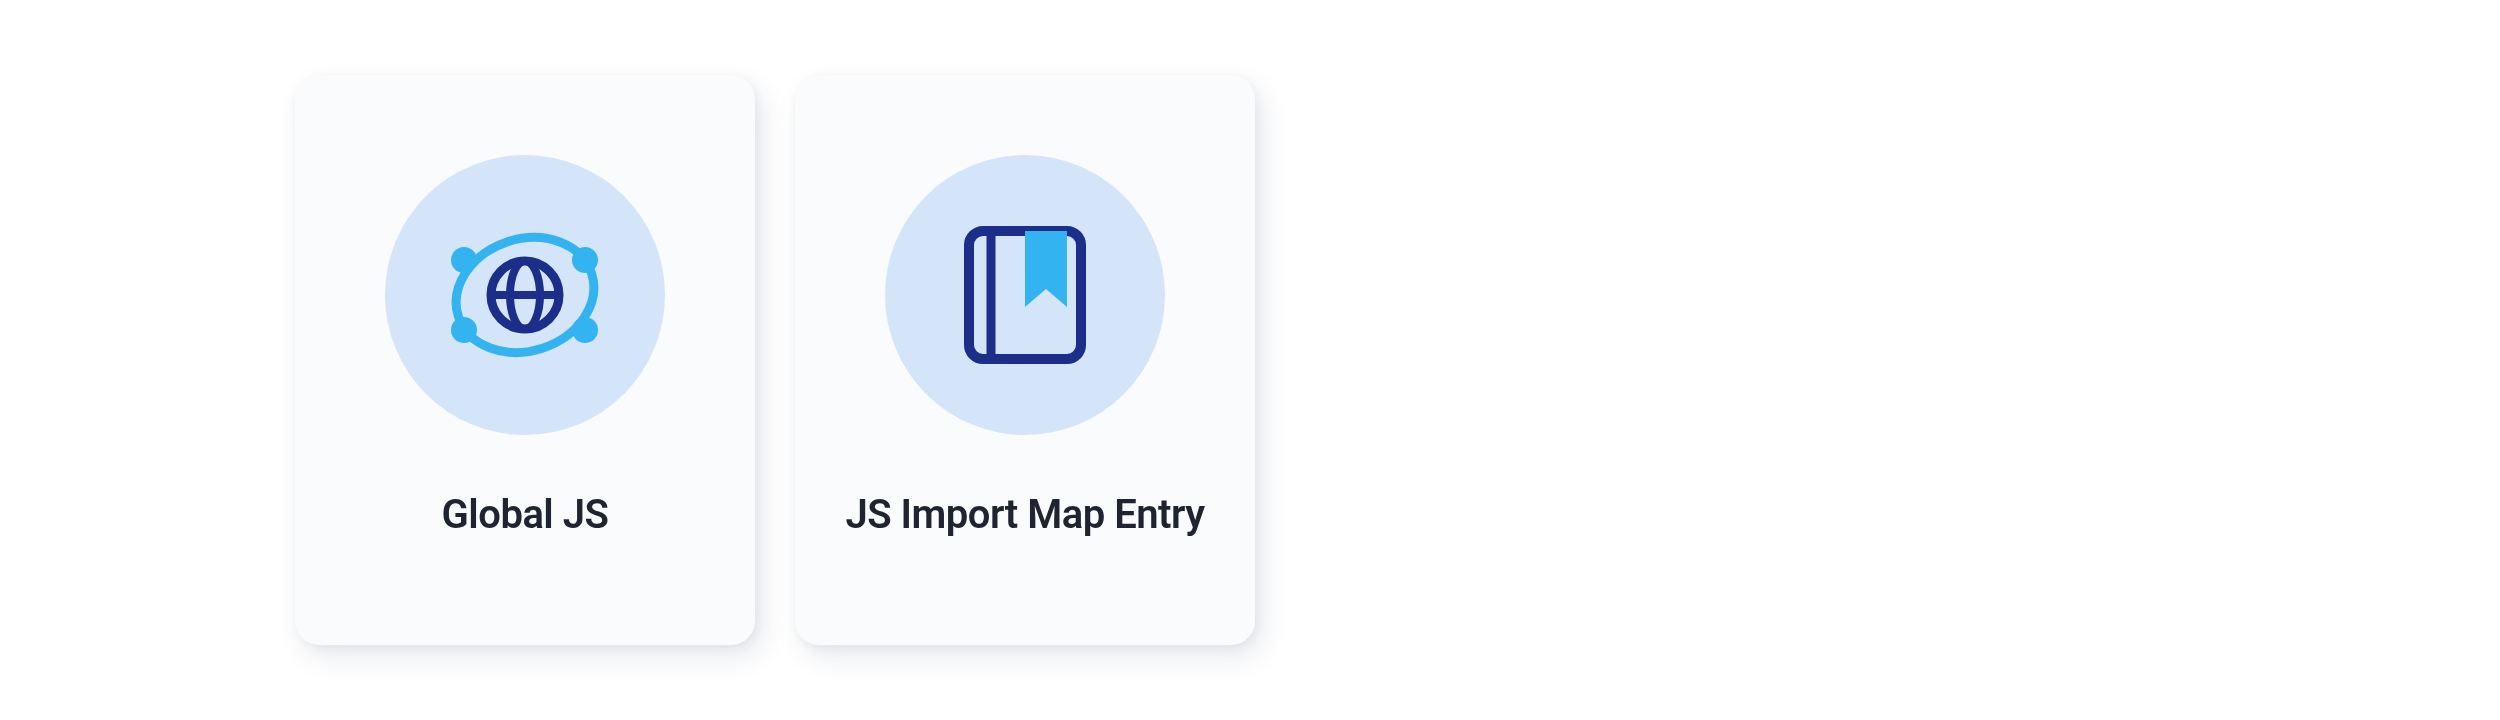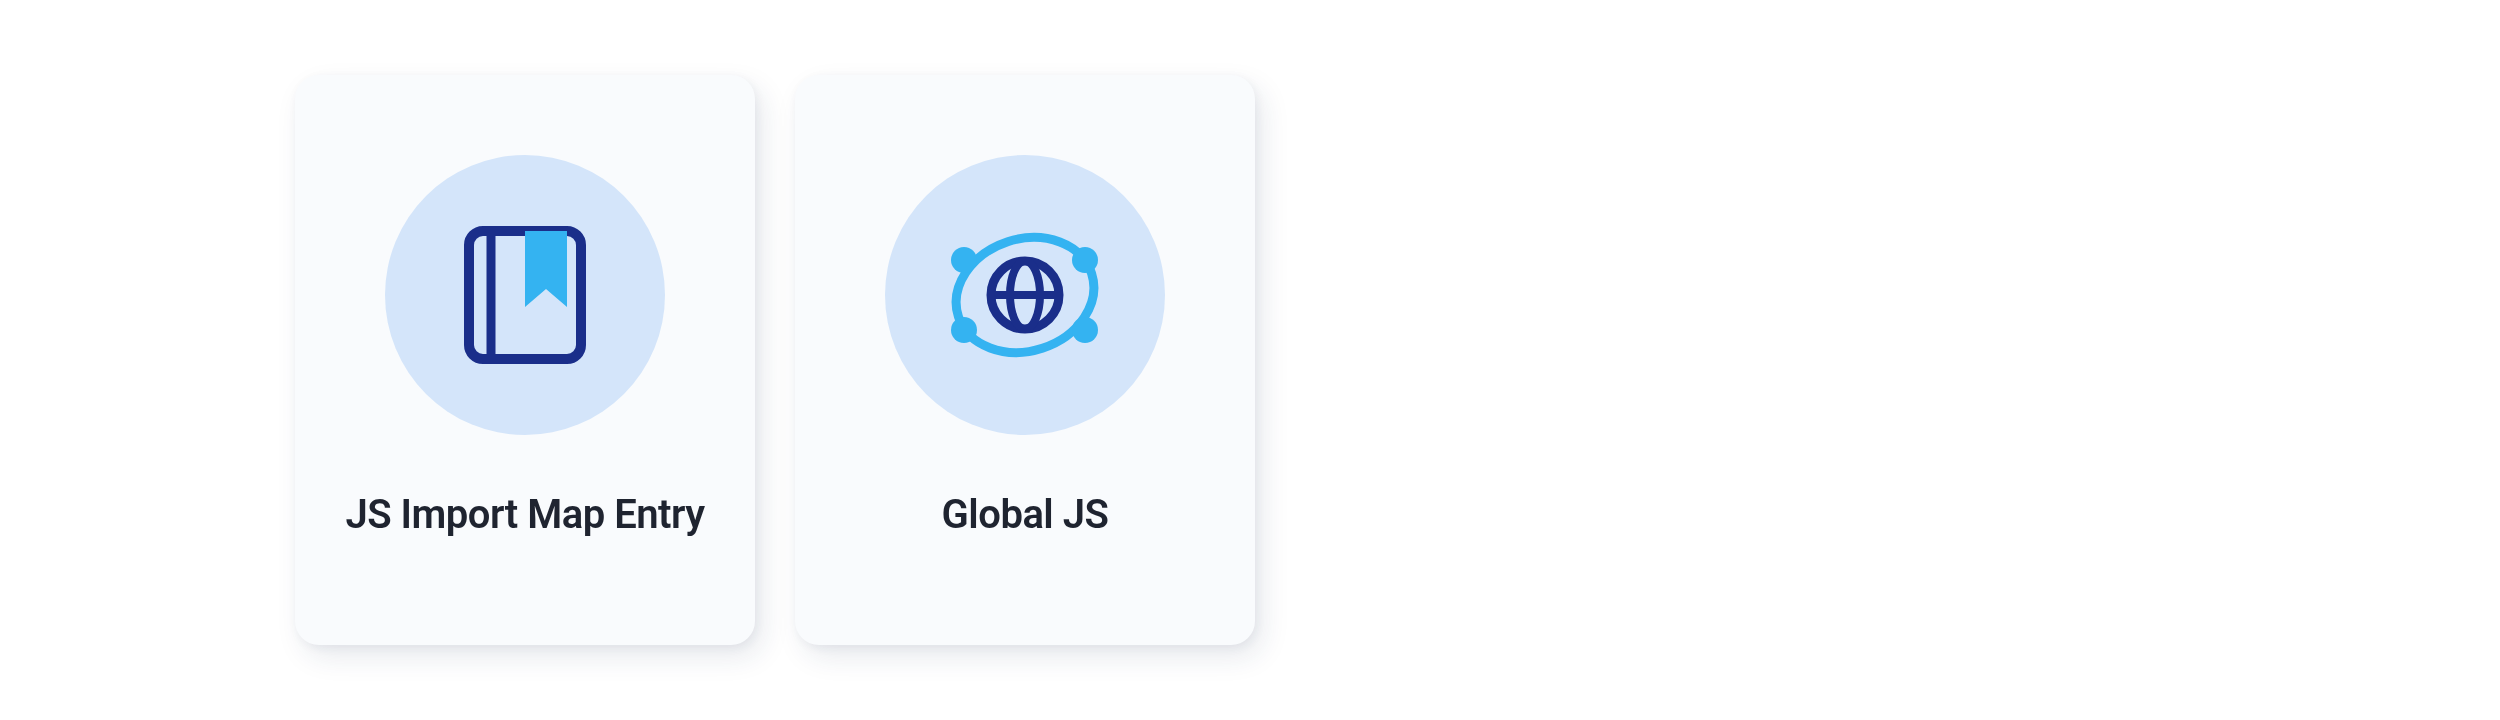--- a/index.html
+++ b/index.html
@@ -53,46 +53,46 @@
       display: block;
     }
   </style>
 </head>
 <body>
 
 <div class="cards-container">
 
   <div class="card">
     <div class="icon-circle">
-      <svg width="160" height="160" viewBox="0 0 160 160">
-
-        <rect x="24" y="16" width="112" height="128" rx="14" ry="14" fill="none" stroke="#1A2E8A" stroke-width="10"></rect>
-
-        <line x1="46" y1="20" x2="46" y2="140" stroke="#1A2E8A" stroke-width="9"></line>
-
-        <path d="M 80 16 L 122 16 L 122 92 L 101 74 L 80 92 Z" fill="#34B3F1"></path>
-      </svg>
-    </div>
-    <div class="card-label">JS Import Map Entry</div>
-  </div>
-
-  <div class="card">
-    <div class="icon-circle">
       <svg width="180" height="180" viewBox="0 0 180 180">
 
         <ellipse cx="90" cy="90" rx="70" ry="56" fill="none" stroke="#34B3F1" stroke-width="9" transform="rotate(-18 90 90)"></ellipse>
 
         <circle cx="29" cy="55" r="13" fill="#34B3F1"></circle>
         <circle cx="150" cy="55" r="13" fill="#34B3F1"></circle>
         <circle cx="29" cy="125" r="13" fill="#34B3F1"></circle>
         <circle cx="150" cy="125" r="13" fill="#34B3F1"></circle>
 
         <circle cx="90" cy="90" r="34" fill="none" stroke="#1A2E8A" stroke-width="9"></circle>
 
         <ellipse cx="90" cy="90" rx="15" ry="34" fill="none" stroke="#1A2E8A" stroke-width="8"></ellipse>
 
         <line x1="58" y1="90" x2="122" y2="90" stroke="#1A2E8A" stroke-width="8"></line>
       </svg>
     </div>
     <div class="card-label">Global JS</div>
   </div>
 
+  <div class="card">
+    <div class="icon-circle">
+      <svg width="160" height="160" viewBox="0 0 160 160">
+
+        <rect x="24" y="16" width="112" height="128" rx="14" ry="14" fill="none" stroke="#1A2E8A" stroke-width="10"></rect>
+
+        <line x1="46" y1="20" x2="46" y2="140" stroke="#1A2E8A" stroke-width="9"></line>
+
+        <path d="M 80 16 L 122 16 L 122 92 L 101 74 L 80 92 Z" fill="#34B3F1"></path>
+      </svg>
+    </div>
+    <div class="card-label">JS Import Map Entry</div>
+  </div>
+
 </div>
 
 </body></html>

